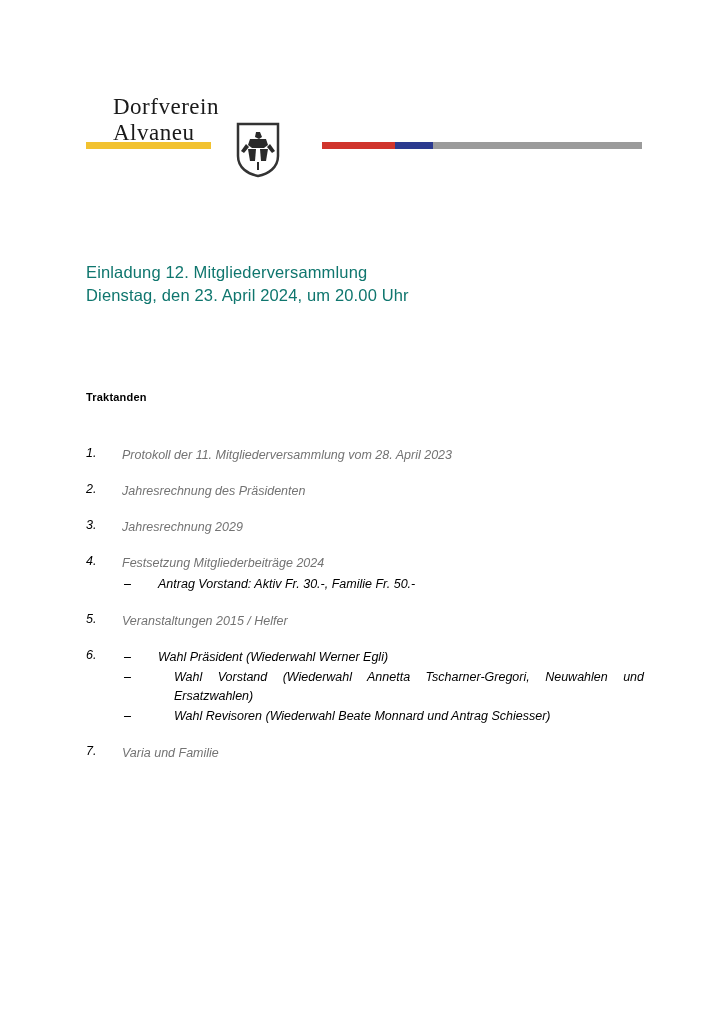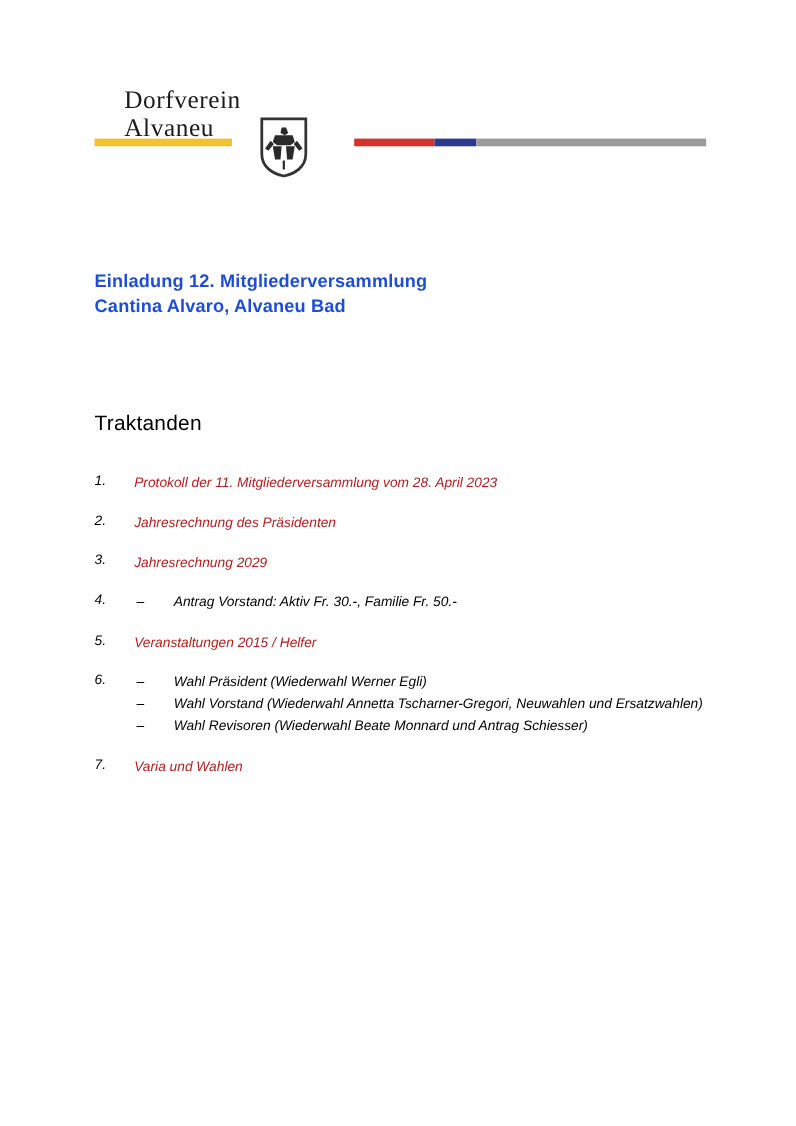--- a/index.html
+++ b/index.html
@@ -11,21 +11,21 @@
     width: 724px;
     height: 1024px;
     position: relative;
     font-family: "Liberation Sans", sans-serif;
     color: #000000;
     overflow: hidden;
   }
 
   .page {
     position: absolute;
-    top: 0; left: 0;
+    top: 16px; left: 0;
     width: 724px;
     height: 719px;
     background: #ffffff;
   }
 
   
   .header {
     position: absolute;
     left: 86px;
     top: 78px;
@@ -68,32 +68,32 @@
 
   
   .title-block {
     position: absolute;
     left: 86px;
     top: 245px;
     width: 560px;
   }
   .title-line {
     font-size: 16.5px;
-    font-weight: bold;
+    font-weight: normal;
     line-height: 23px;
     letter-spacing: 0.15px;
-    color: #1d4ed8;
+    color: #0f766e;
   }
 
   .section-heading {
     position: absolute;
     left: 86px;
     top: 375px;
-    font-size: 19px;
-    font-weight: normal;
+    font-size: 11px;
+    font-weight: bold;
     letter-spacing: 0.2px;
   }
 
   
   .agenda {
     position: absolute;
     left: 86px;
     top: 430px;
     width: 558px;
   }
@@ -108,21 +108,21 @@
     width: 30px;
     font-size: 12.5px;
     font-style: italic;
     color: #000;
   }
   .agenda-item .main {
     margin-left: 36px;
     font-size: 12.5px;
     font-style: italic;
     line-height: 18px;
-    color: #b91c1c;
+    color: #737373;
   }
   .subitems {
     margin-left: 36px;
     margin-top: 3px;
   }
   .subitem {
     position: relative;
     padding-left: 36px;
     font-size: 12.5px;
     font-style: italic;
@@ -133,20 +133,21 @@
   }
   .subitem .dash {
     position: absolute;
     left: 2px;
     top: 0;
   }
   .subitem .txt { display: block; }
   .subitem.justified .txt {
     text-align: justify;
     text-align-last: left;
+    margin-left: 16px;
   }
 </style>
 </head>
 <body>
 
 <div class="page">
 
   <div class="header">
     <div class="logo-text"><span>Dorfverein</span><br><span>Alvaneu</span></div>
 
@@ -169,21 +170,21 @@
           <path d="M10 22 l-5 7 l3 2 l5 -6 z"></path>
           <path d="M34 22 l5 7 l-3 2 l-5 -6 z"></path>
         </g>
         <path d="M22 40 l0 8" stroke="#2a2a2a" stroke-width="2" fill="none"></path>
       </svg>
     </div>
   </div>
 
   <div class="title-block">
     <div class="title-line">Einladung 12. Mitgliederversammlung</div>
-    <div class="title-line">Cantina Alvaro, Alvaneu Bad</div>
+    <div class="title-line">Dienstag, den 23. April 2024, um 20.00 Uhr</div>
   </div>
 
   <div class="section-heading">Traktanden</div>
 
   <div class="agenda">
 
     <div class="agenda-item">
       <div class="num">1.</div>
       <div class="main">Protokoll der 11. Mitgliederversammlung vom 28. April 2023</div>
     </div>
@@ -193,20 +194,21 @@
       <div class="main">Jahresrechnung des Präsidenten</div>
     </div>
 
     <div class="agenda-item">
       <div class="num">3.</div>
       <div class="main">Jahresrechnung 2029</div>
     </div>
 
     <div class="agenda-item">
       <div class="num">4.</div>
+      <div class="main">Festsetzung Mitgliederbeiträge 2024</div>
       <div class="subitems">
         <div class="subitem">
           <span class="dash">–</span>
           <span class="txt">Antrag Vorstand: Aktiv Fr. 30.-, Familie Fr. 50.-</span>
         </div>
       </div>
     </div>
 
     <div class="agenda-item">
       <div class="num">5.</div>
@@ -226,17 +228,17 @@
         </div>
         <div class="subitem justified">
           <span class="dash">–</span>
           <span class="txt">Wahl Revisoren (Wiederwahl Beate Monnard und Antrag Schiesser)</span>
         </div>
       </div>
     </div>
 
     <div class="agenda-item" style="margin-top:14px;">
       <div class="num">7.</div>
-      <div class="main">Varia und Wahlen</div>
+      <div class="main">Varia und Familie</div>
     </div>
 
   </div>
 </div>
 
 </body></html>

